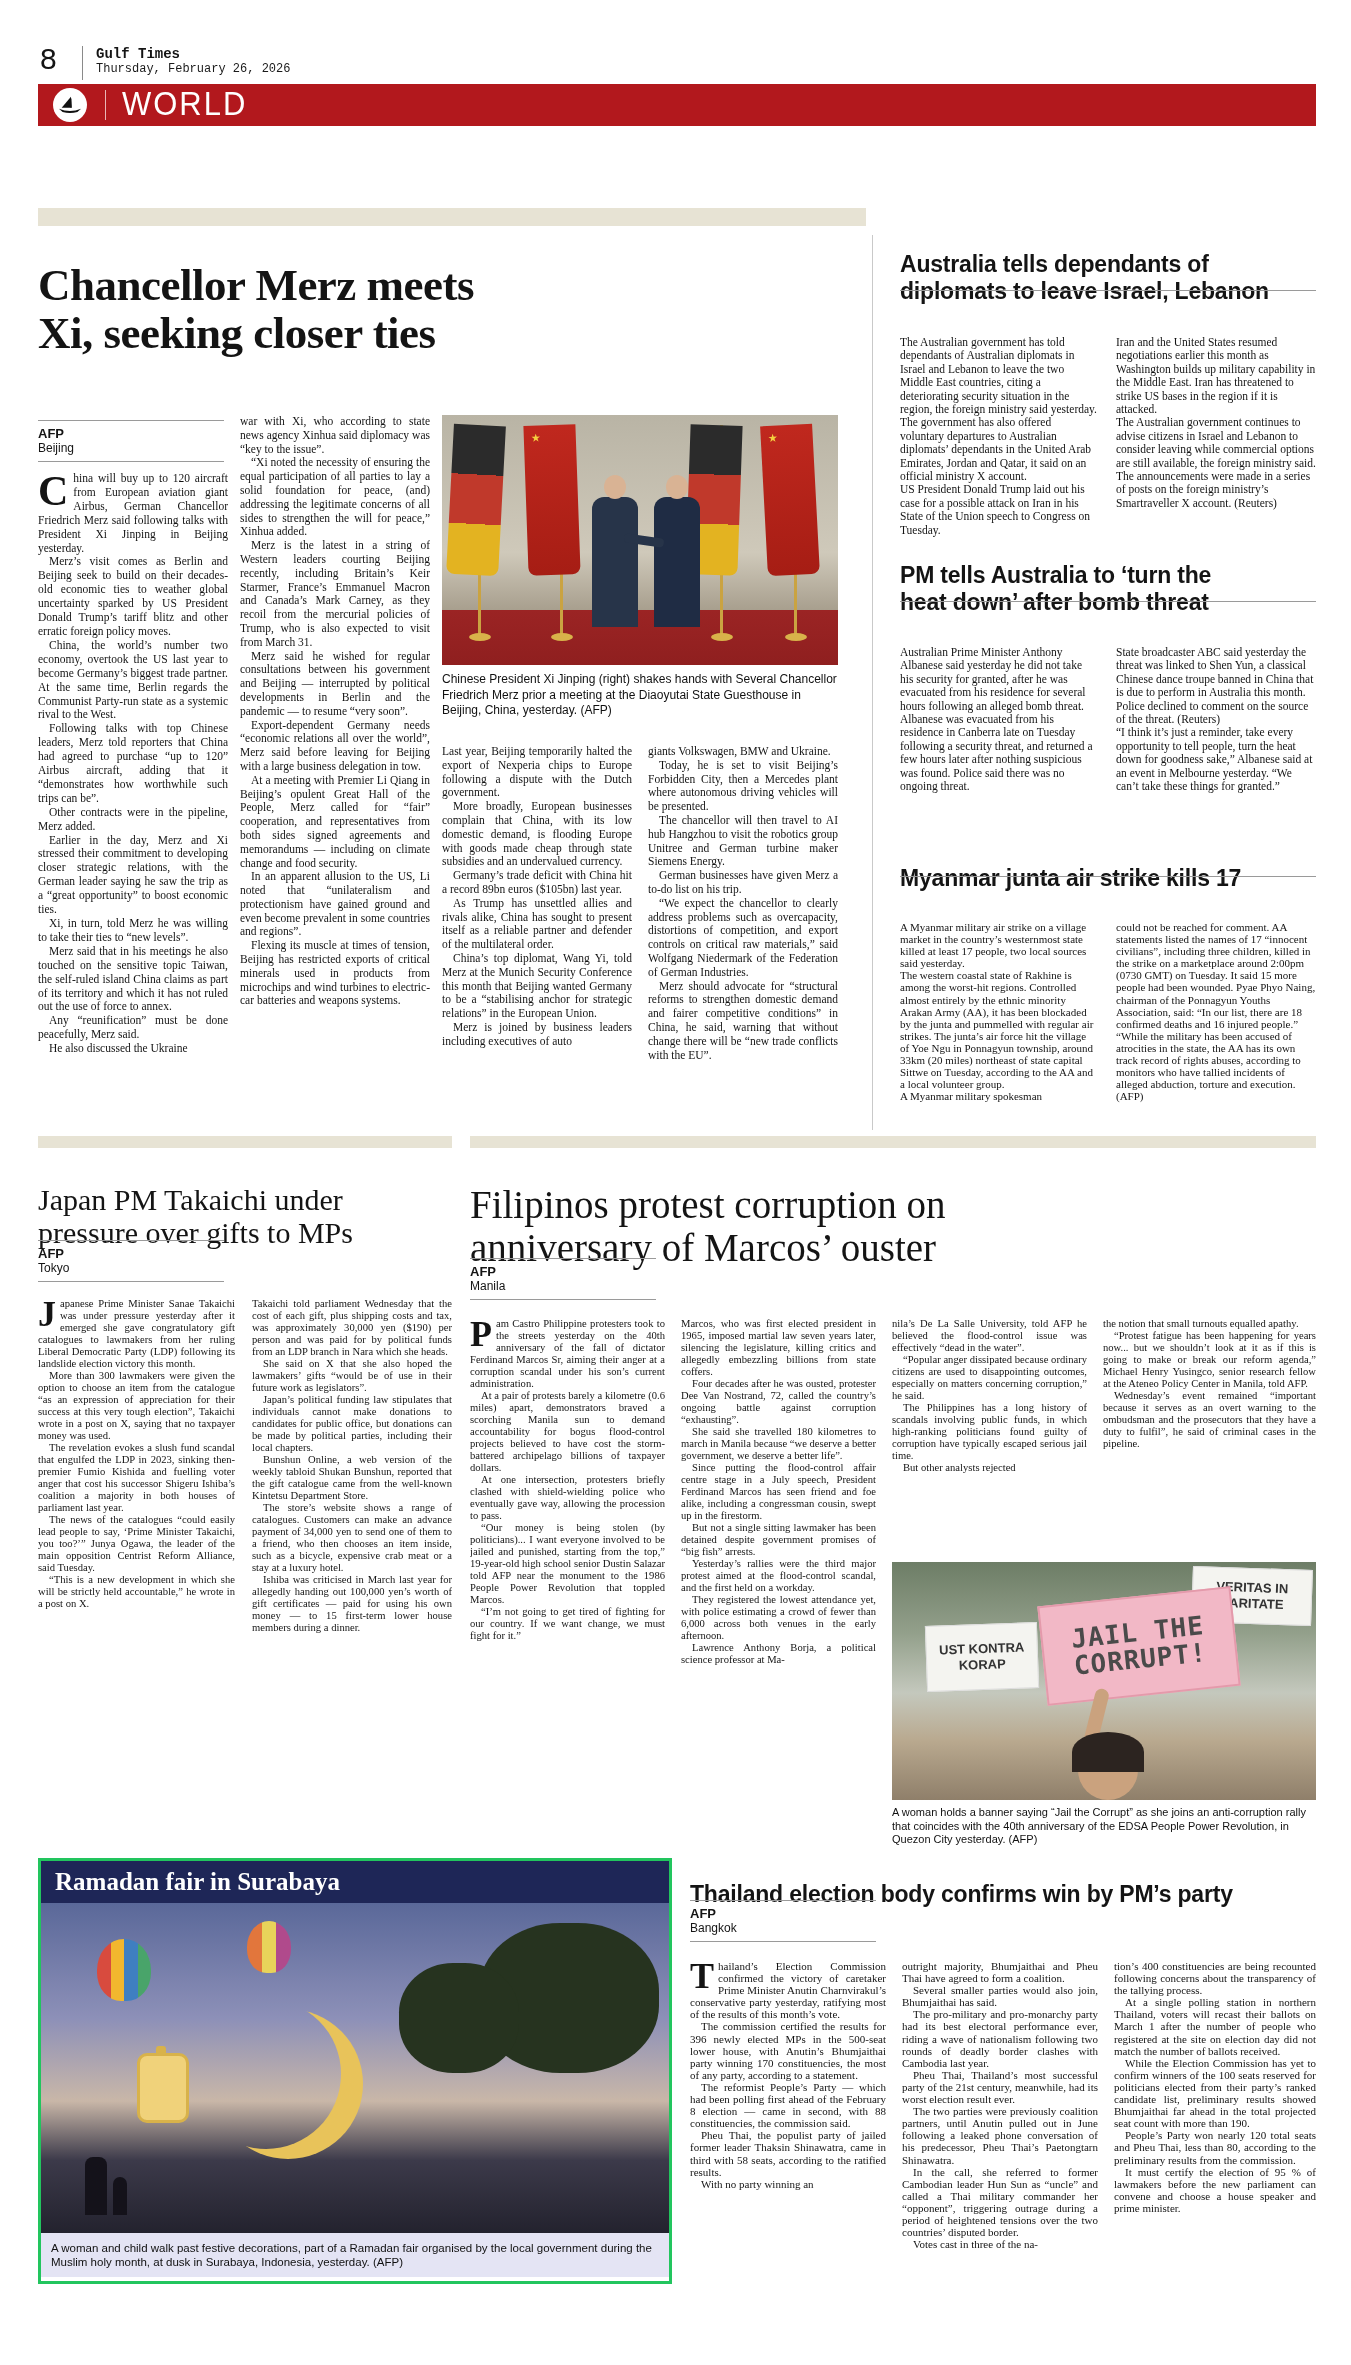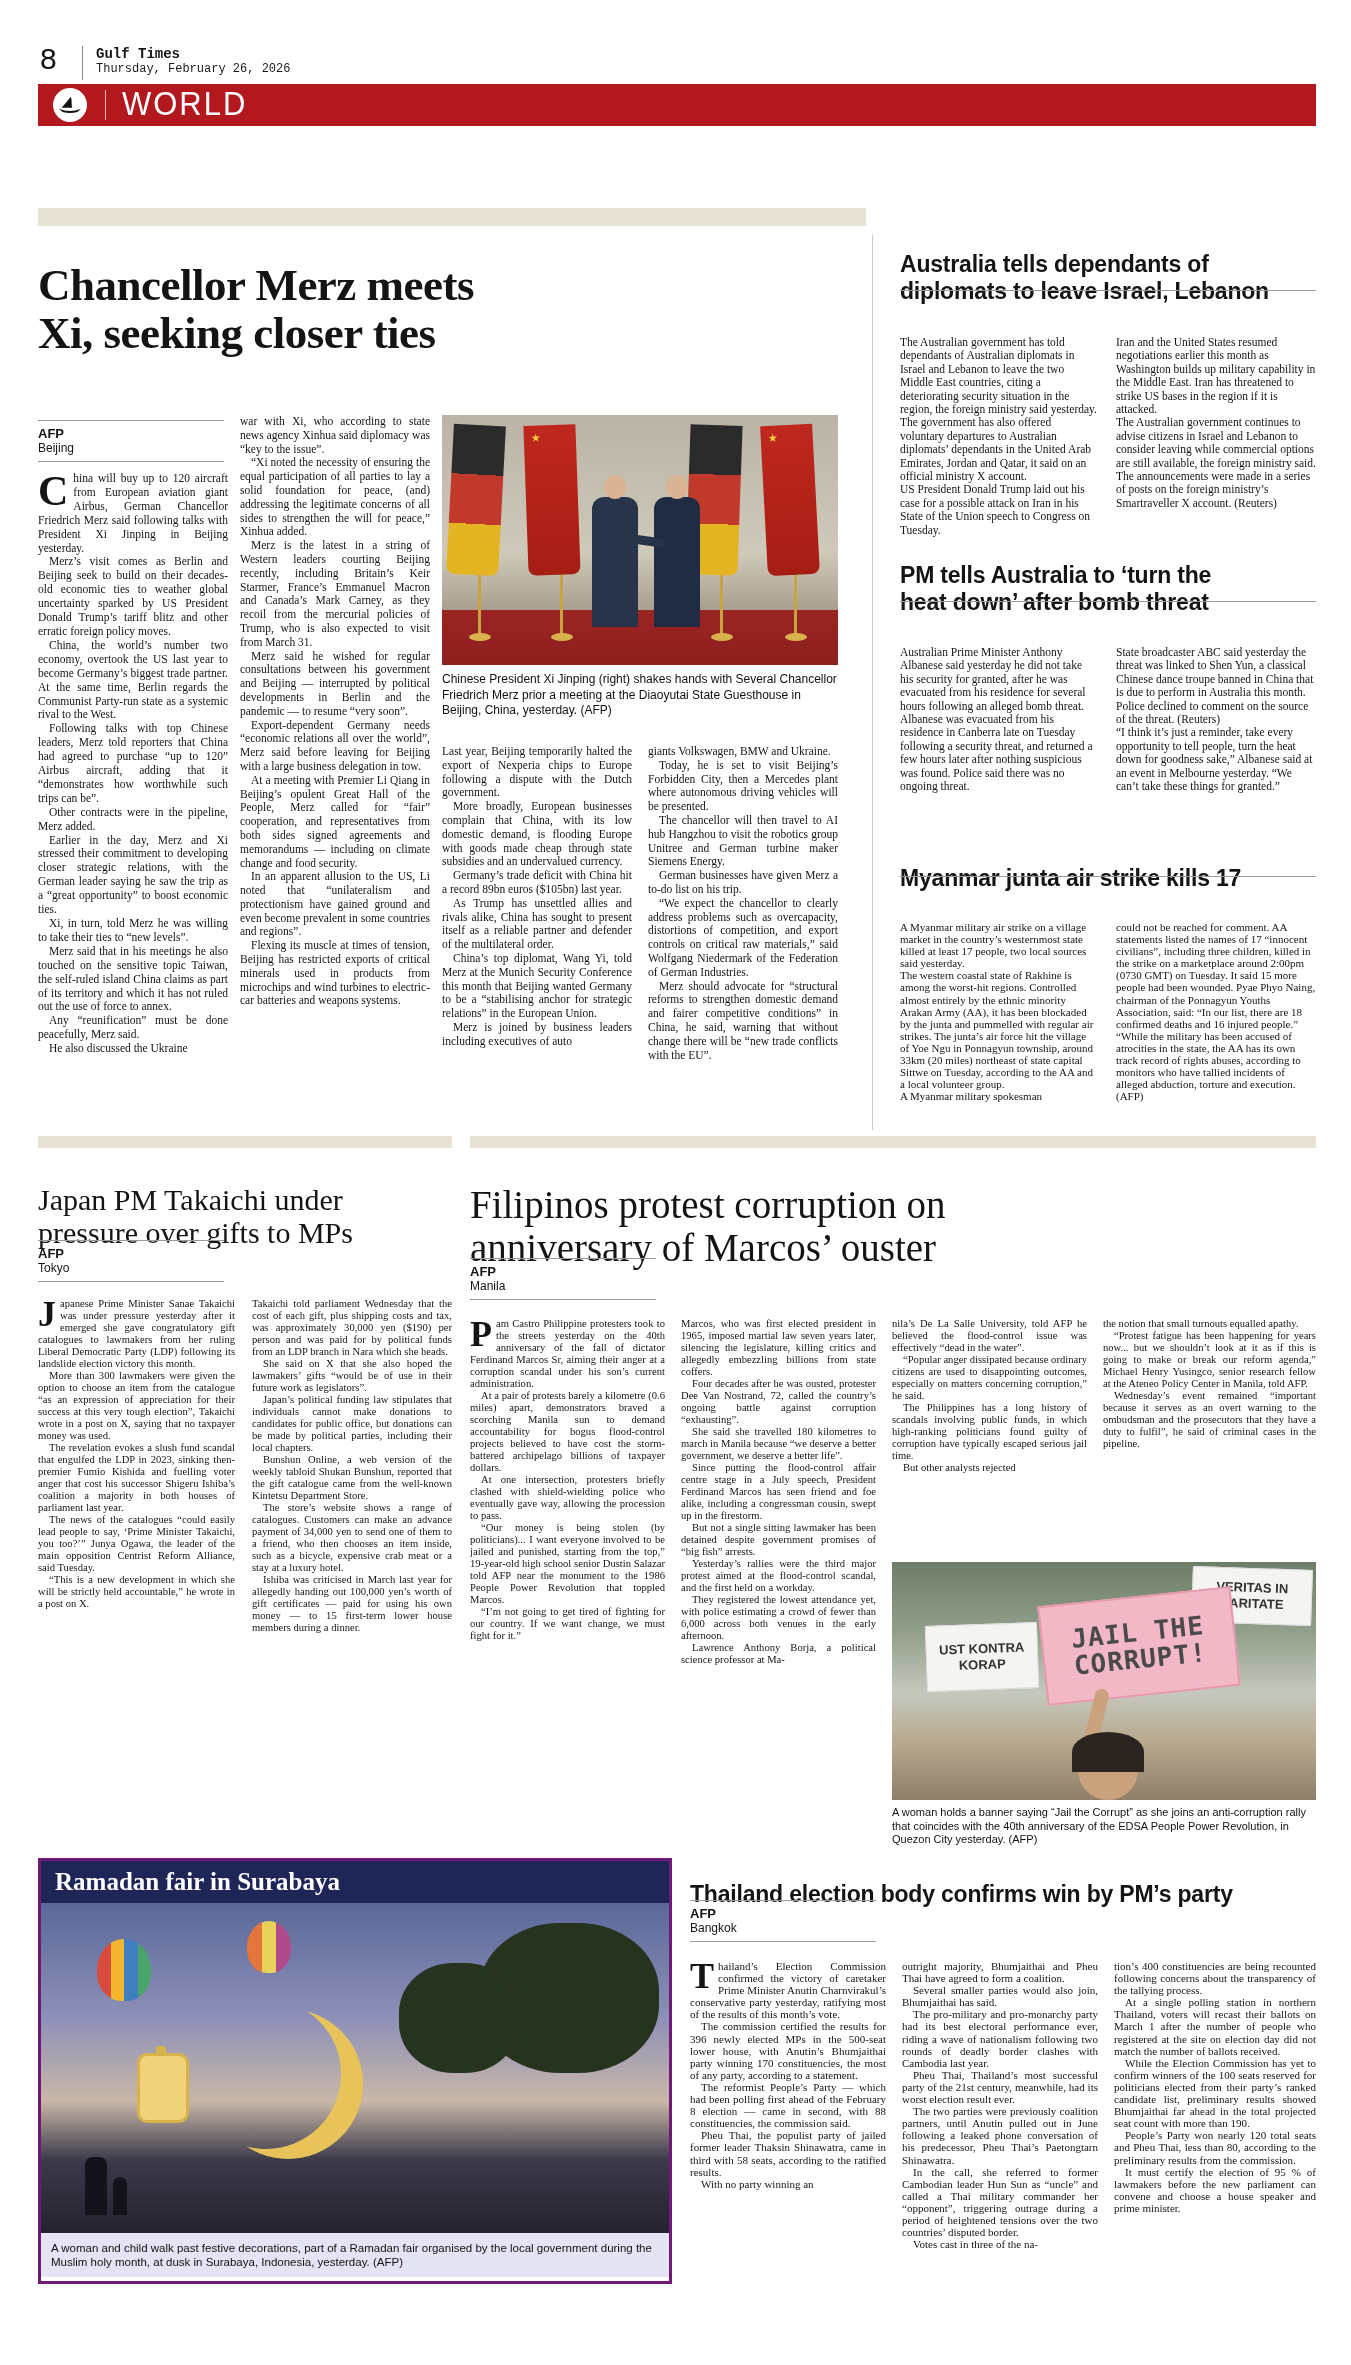--- a/index.html
+++ b/index.html
@@ -59,21 +59,21 @@
   
   .p2{background:linear-gradient(180deg,#6d7d66 0%,#93a08b 30%,#c4c8bd 55%,#b9a98f 75%,#8f7f6a 100%);}
   .sign{position:absolute;font-family:"Liberation Sans",sans-serif;font-weight:bold;display:flex;align-items:center;justify-content:center;text-align:center;}
   .sign.pink{background:#f2b8c6;color:#4a4a4a;transform:rotate(-6deg);border:2px solid #e49aab;
              font-size:26px;line-height:1.05;letter-spacing:1px;font-family:"DejaVu Sans Mono",monospace;}
   .sign.white{background:#f4f4f0;color:#333;border:1px solid #ddd;font-size:13px;line-height:1.2;}
   .head-woman{position:absolute;width:60px;height:60px;border-radius:50%;background:#caa27e;}
   .head-woman::before{content:"";position:absolute;top:-8px;left:-6px;width:72px;height:40px;border-radius:50% 50% 0 0;background:#2c2420;}
   .arm-up{position:absolute;width:14px;height:70px;background:#caa27e;border-radius:7px;transform:rotate(14deg);}
   
-  .rbox{border:3px solid #701a75;background:#fff;}
+  .rbox{border:3px solid #22c55e;background:#fff;}
   .rtitle{background:#1e2657;color:#fff;font-weight:bold;font-size:25px;
           font-family:"Liberation Serif",serif;display:flex;align-items:center;padding-left:14px;}
   .rphoto{background:linear-gradient(180deg,#5a6899 0%,#8d90b8 35%,#c9b7a8 60%,#3c3a4a 78%,#23222e 100%);position:relative;overflow:hidden;}
   .rcap{background:#e4e4f4;font-family:"Liberation Sans",sans-serif;font-size:11.5px;line-height:14px;
         color:#111;padding:8px 10px;}
   .balloon{position:absolute;border-radius:50% 50% 45% 45%;}
   .crescent{position:absolute;width:150px;height:150px;border-radius:50%;
             box-shadow:22px 10px 0 0 #e8c35a;background:transparent;}
   .lantern{position:absolute;width:46px;height:64px;background:#f0d27a;border-radius:10px;
            border:3px solid #d8b24a;}

